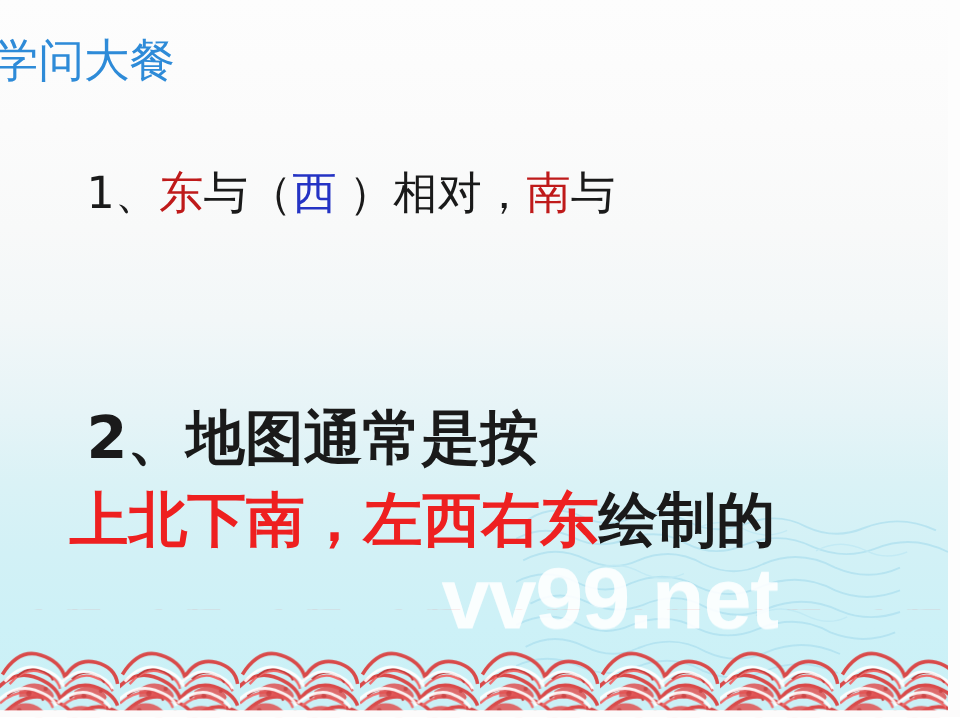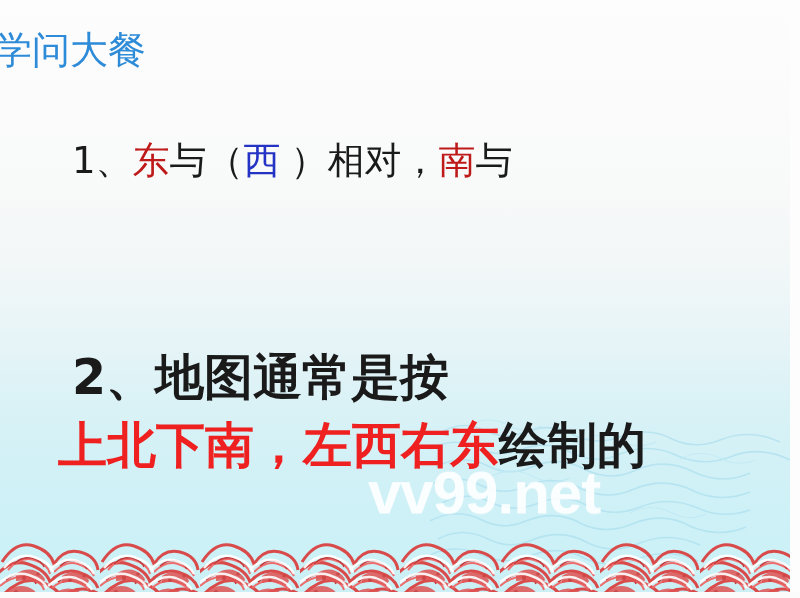--- a/index.html
+++ b/index.html
@@ -56,21 +56,21 @@
     height: 150px;
     opacity: .75;
     pointer-events: none;
   }
 
   
   .watermark {
     position: absolute;
     left: 368px;
     top: 458px;
-    font-size: 60px;
+    font-size: 72px;
     font-weight: bold;
     letter-spacing: -1px;
     color: rgba(255,255,255,0.80);
     text-shadow: 0 1px 0 rgba(255,255,255,0.45);
     white-space: nowrap;
     user-select: none;
     pointer-events: none;
   }
 
   
@@ -82,21 +82,21 @@
     line-height: 44px;
     color: #2e8bd8;
     white-space: nowrap;
     font-family: "DejaVu Sans", "Liberation Sans", sans-serif;
   }
 
   
   .q-block { position: absolute; white-space: nowrap; }
 
   .q1 { left: 72px; top: 128px; }
-  .q2 { left: 72px; top: 344px; }
+  .q2 { left: 72px; top: 332px; }
 
   .line {
     font-size: 37px;
     line-height: 66px;
     color: #1a1a1a;
     font-family: "DejaVu Sans", "Liberation Sans", sans-serif;
     white-space: nowrap;
   }
   .line.indent { padding-left: 16px; }
 

